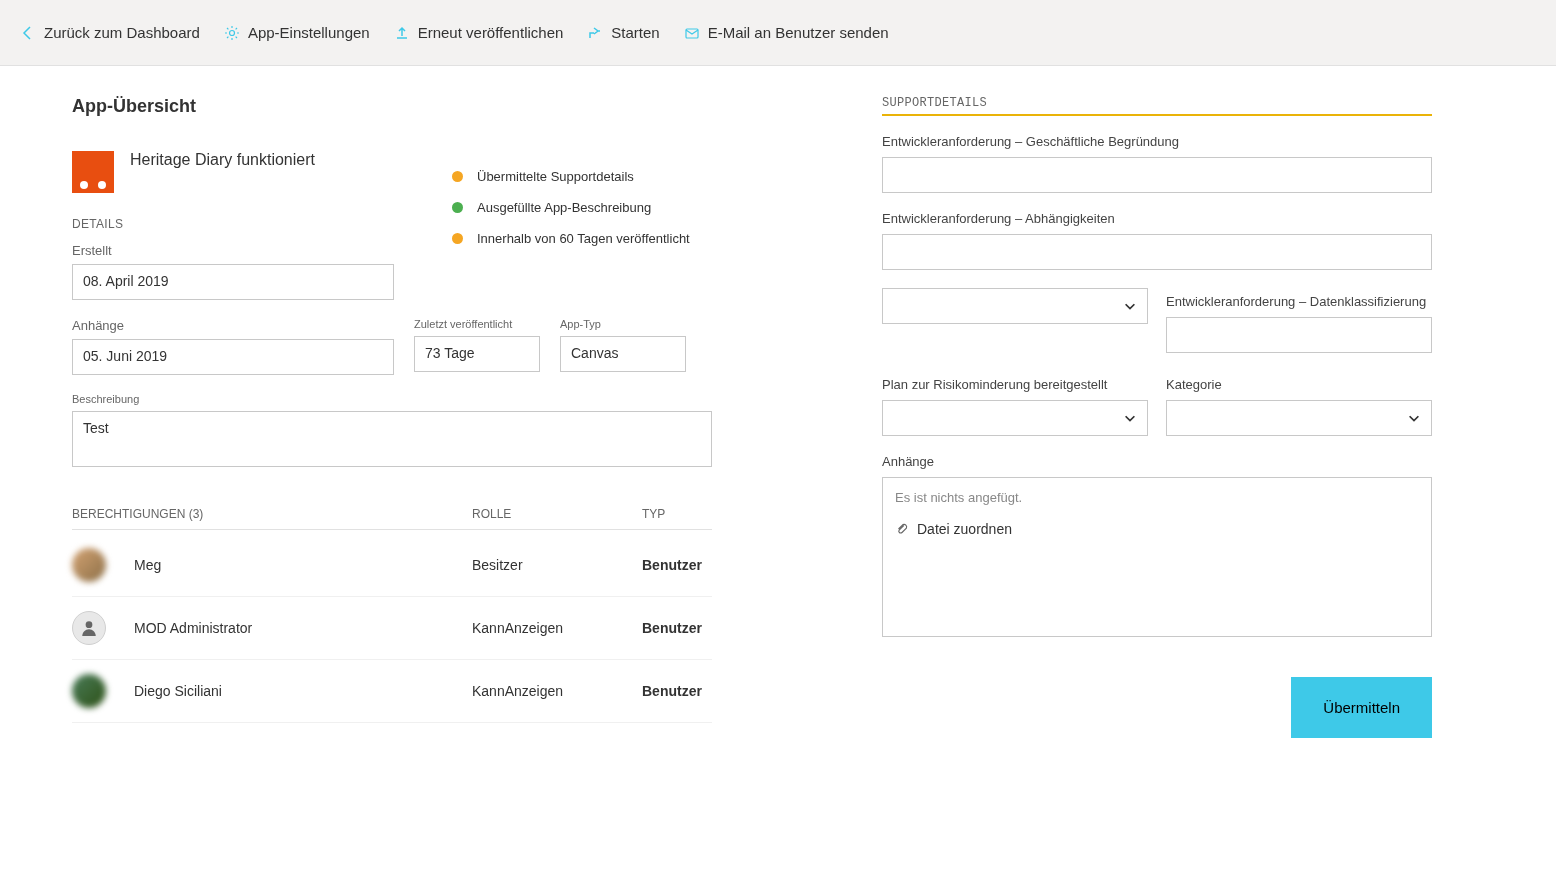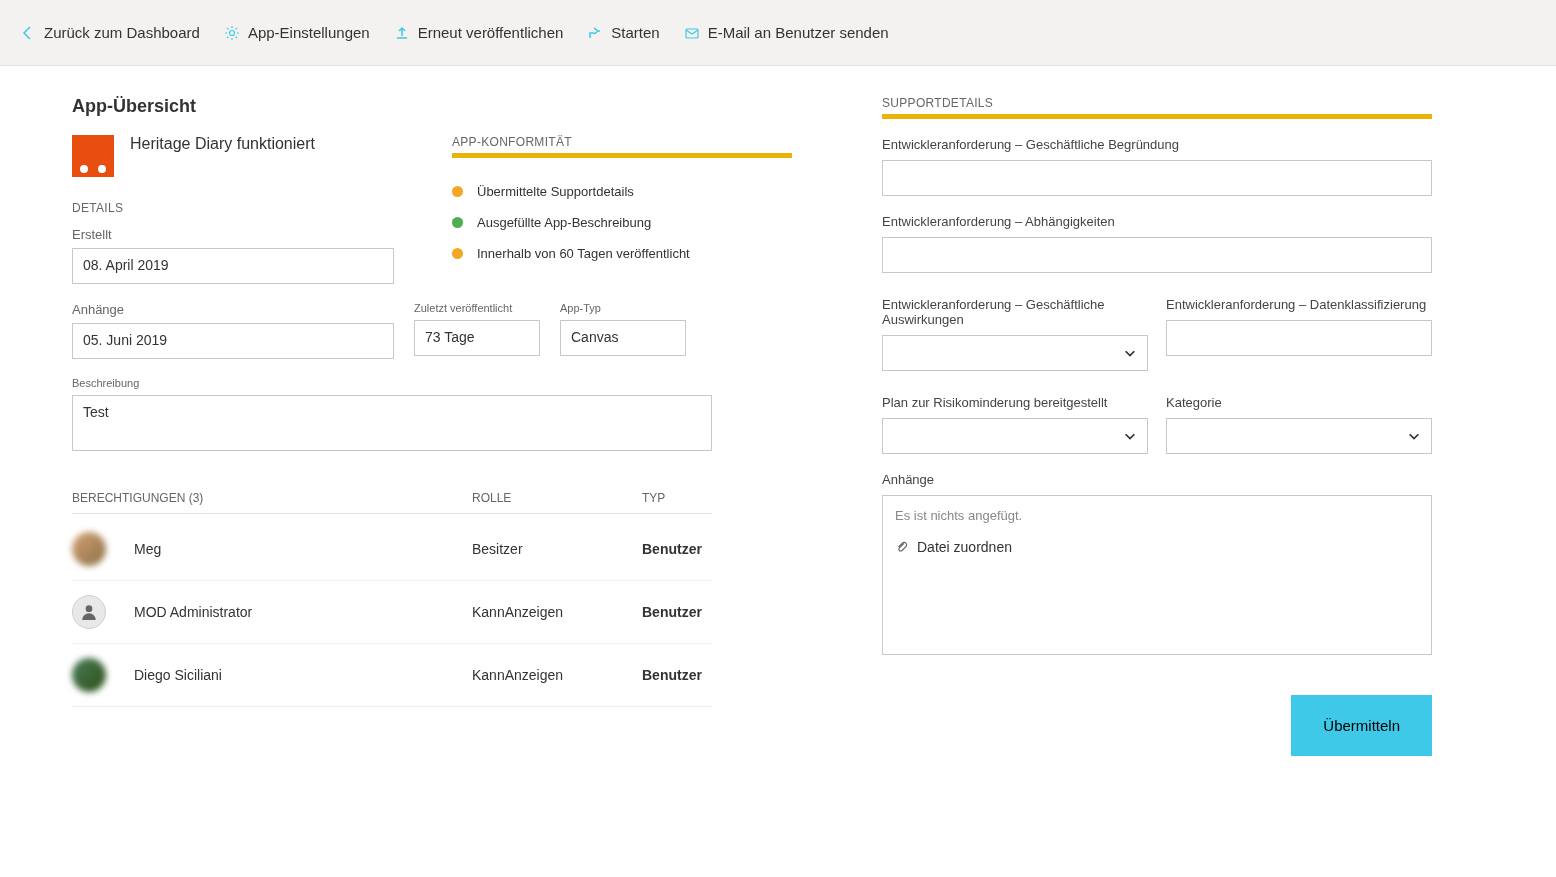--- a/index.html
+++ b/index.html
@@ -24,21 +24,21 @@
     .toolbar-item svg { width: 16px; height: 16px; }
     
     .content {
       display: flex;
       padding: 30px 72px 30px 72px;
       gap: 90px;
     }
     .left-col { flex: 1; max-width: 720px; }
     .right-col { flex: 1; max-width: 550px; }
     
-    .page-title { font-size: 18px; font-weight: 600; margin-bottom: 18px; }
+    .page-title { font-size: 18px; font-weight: 600; margin-bottom: 34px; }
     
     .app-header { display: flex; align-items: flex-start; gap: 16px; margin-bottom: 24px; }
     .app-icon {
       width: 42px; height: 42px;
       background: #e84e10;
       display: flex; align-items: center; justify-content: center;
       position: relative;
     }
     .app-icon::before, .app-icon::after {
       content: '';
@@ -51,23 +51,24 @@
     .app-name { font-size: 16px; }
     
     .section-label {
       font-size: 12px;
       color: #666;
       text-transform: uppercase;
       letter-spacing: 0.3px;
       margin-bottom: 12px;
     }
     .section-divider {
-      border-bottom: 5px solid #eab308;
+      border-bottom: 2px solid #eab308;
       margin-bottom: 18px;
       padding-bottom: 4px;
+      font-family: Liberation Mono, monospace;
     }
     
     .form-row { display: flex; gap: 20px; margin-bottom: 18px; }
     .form-group { display: flex; flex-direction: column; }
     .form-group.wide { flex: 1; }
     .form-group label { font-size: 13px; color: #666; margin-bottom: 6px; }
     .form-group label.sm { font-size: 11px; }
     .input-box {
       border: 1px solid #c8c8c8;
       padding: 8px 10px;
@@ -217,21 +218,20 @@
 
         <div class="section-label">DETAILS</div>
         <div class="form-group wide" style="margin-bottom:18px;">
           <label>Erstellt</label>
           <div class="input-box w-306">08. April 2019</div>
         </div>
       </div>
 
       <div class="compliance-col">
         <div class="compliance-section">
-          <div class="section-label section-divider">APP-KONFORMITÄT</div>
           <div class="compliance-list">
             <div class="compliance-item">
               <span class="dot orange"></span>
               <span>Übermittelte Supportdetails</span>
             </div>
             <div class="compliance-item">
               <span class="dot green"></span>
               <span>Ausgefüllte App-Beschreibung</span>
             </div>
             <div class="compliance-item">
@@ -309,21 +309,20 @@
       <div class="input-box"></div>
     </div>
 
     <div class="support-group">
       <div class="support-label">Entwickleranforderung – Abhängigkeiten</div>
       <div class="input-box"></div>
     </div>
 
     <div class="support-row">
       <div class="support-group">
-        <div class="support-label">Entwickleranforderung – Geschäftliche Auswirkungen</div>
         <div class="input-box dropdown">
           <span></span>
           <svg class="chevron" viewBox="0 0 16 16" fill="none" stroke="#333" stroke-width="2">
               <path d="M3 6l5 5 5-5"></path>
             </svg>
         </div>
       </div>
       <div class="support-group">
         <div class="support-label">Entwickleranforderung – Datenklassifizierung</div>
         <div class="input-box"></div>

